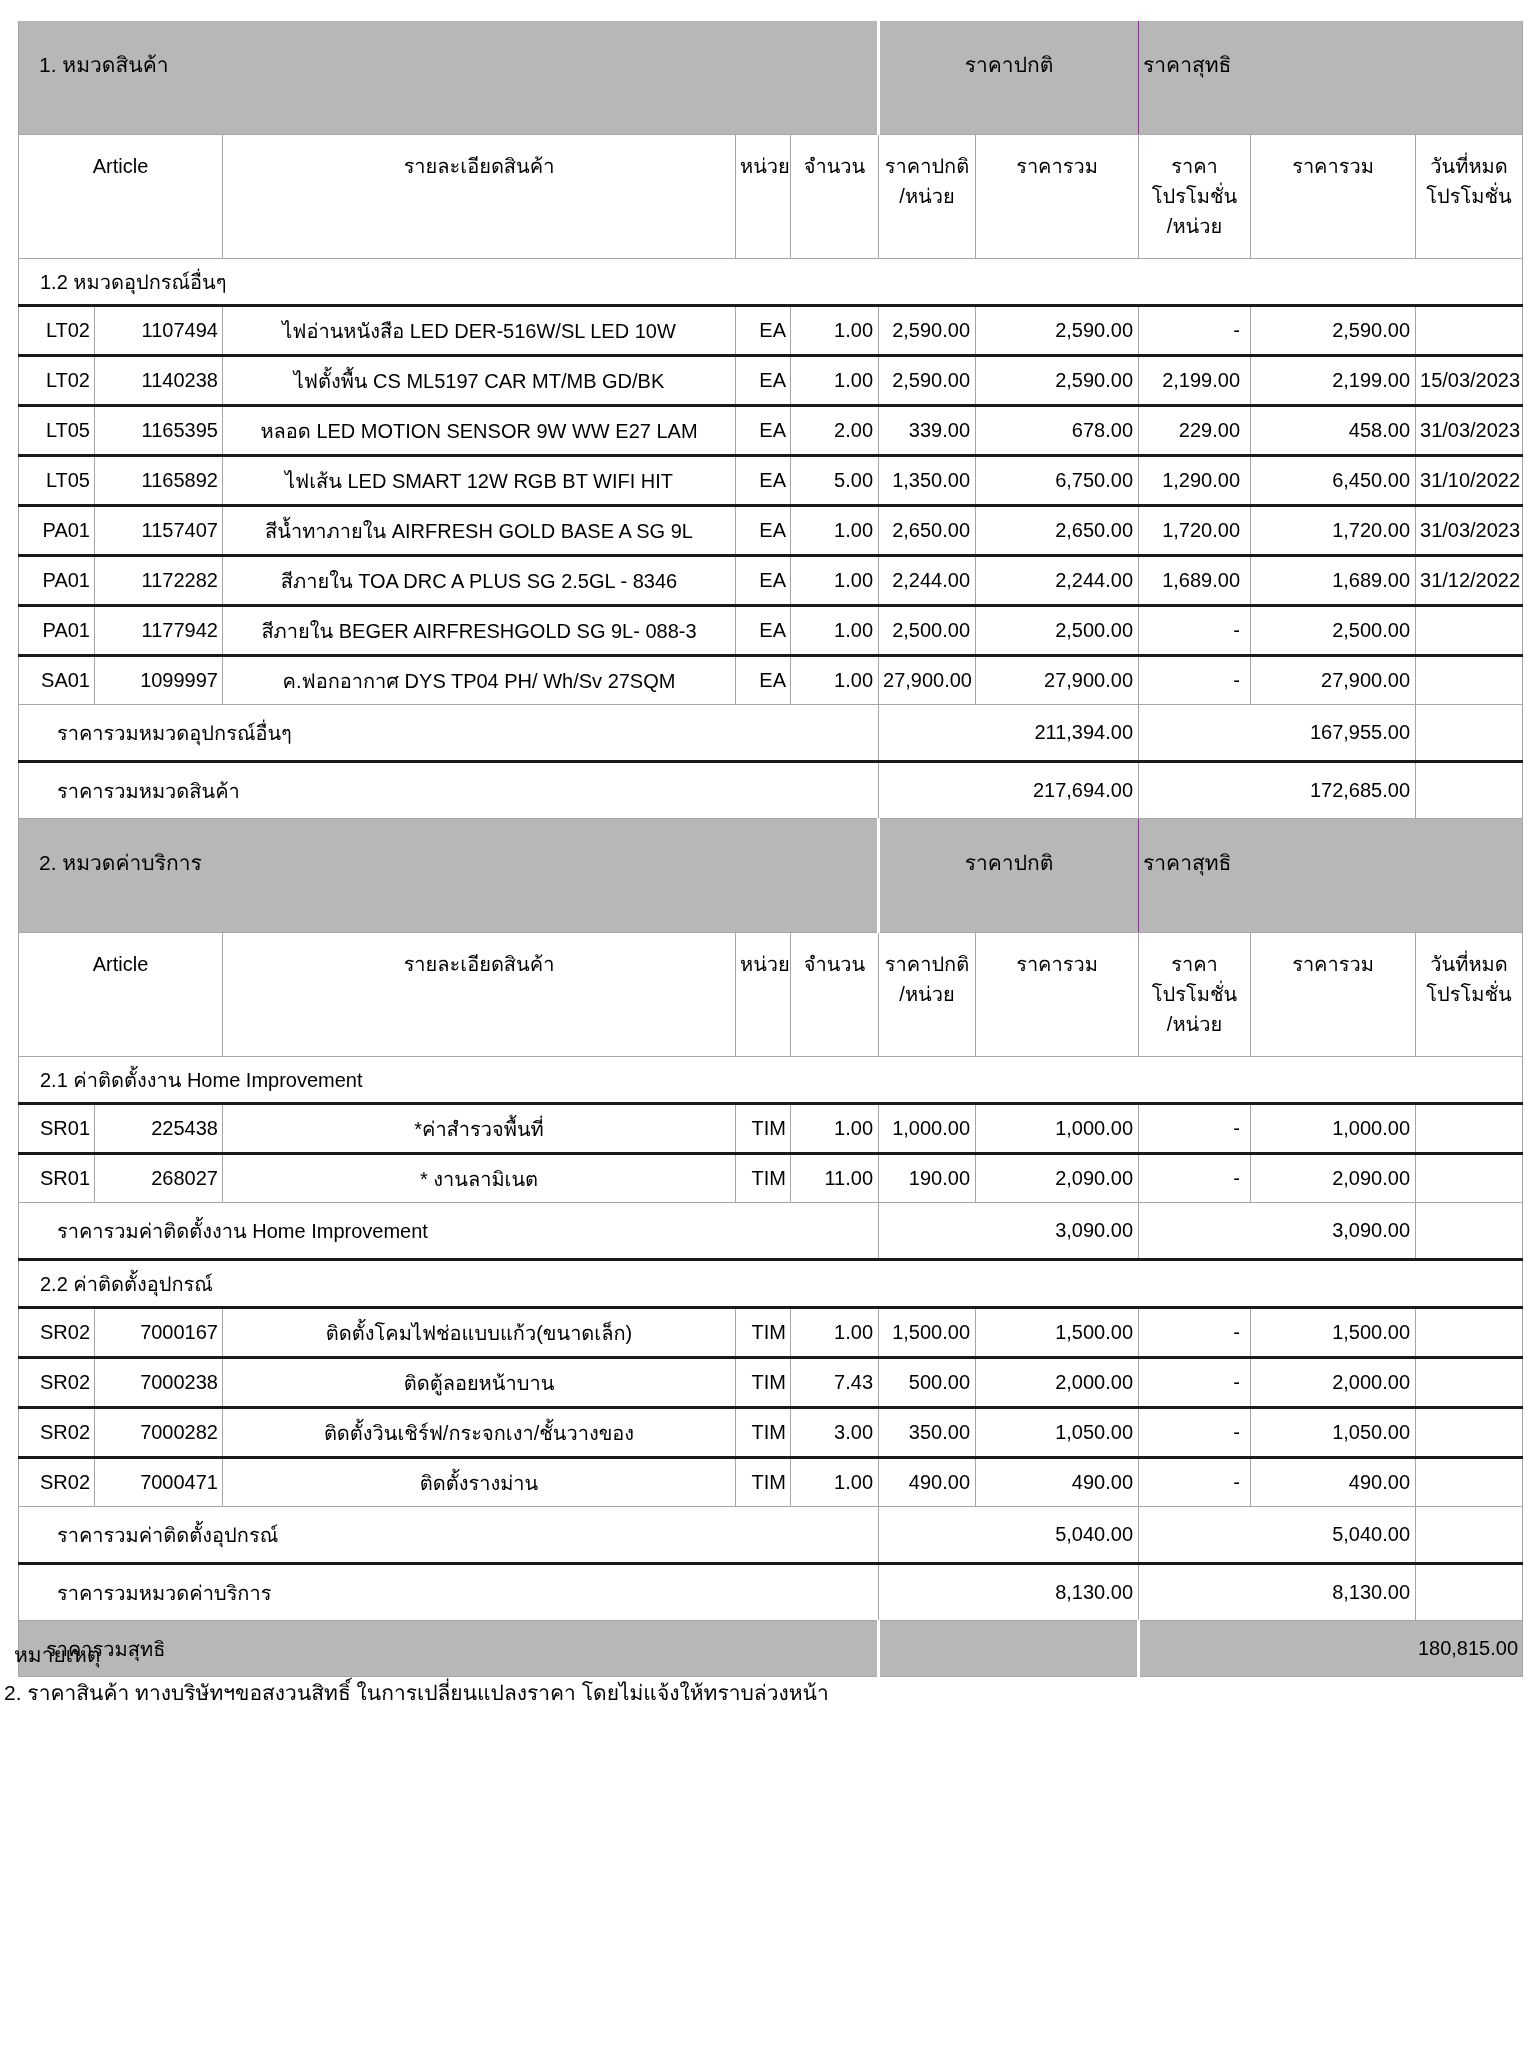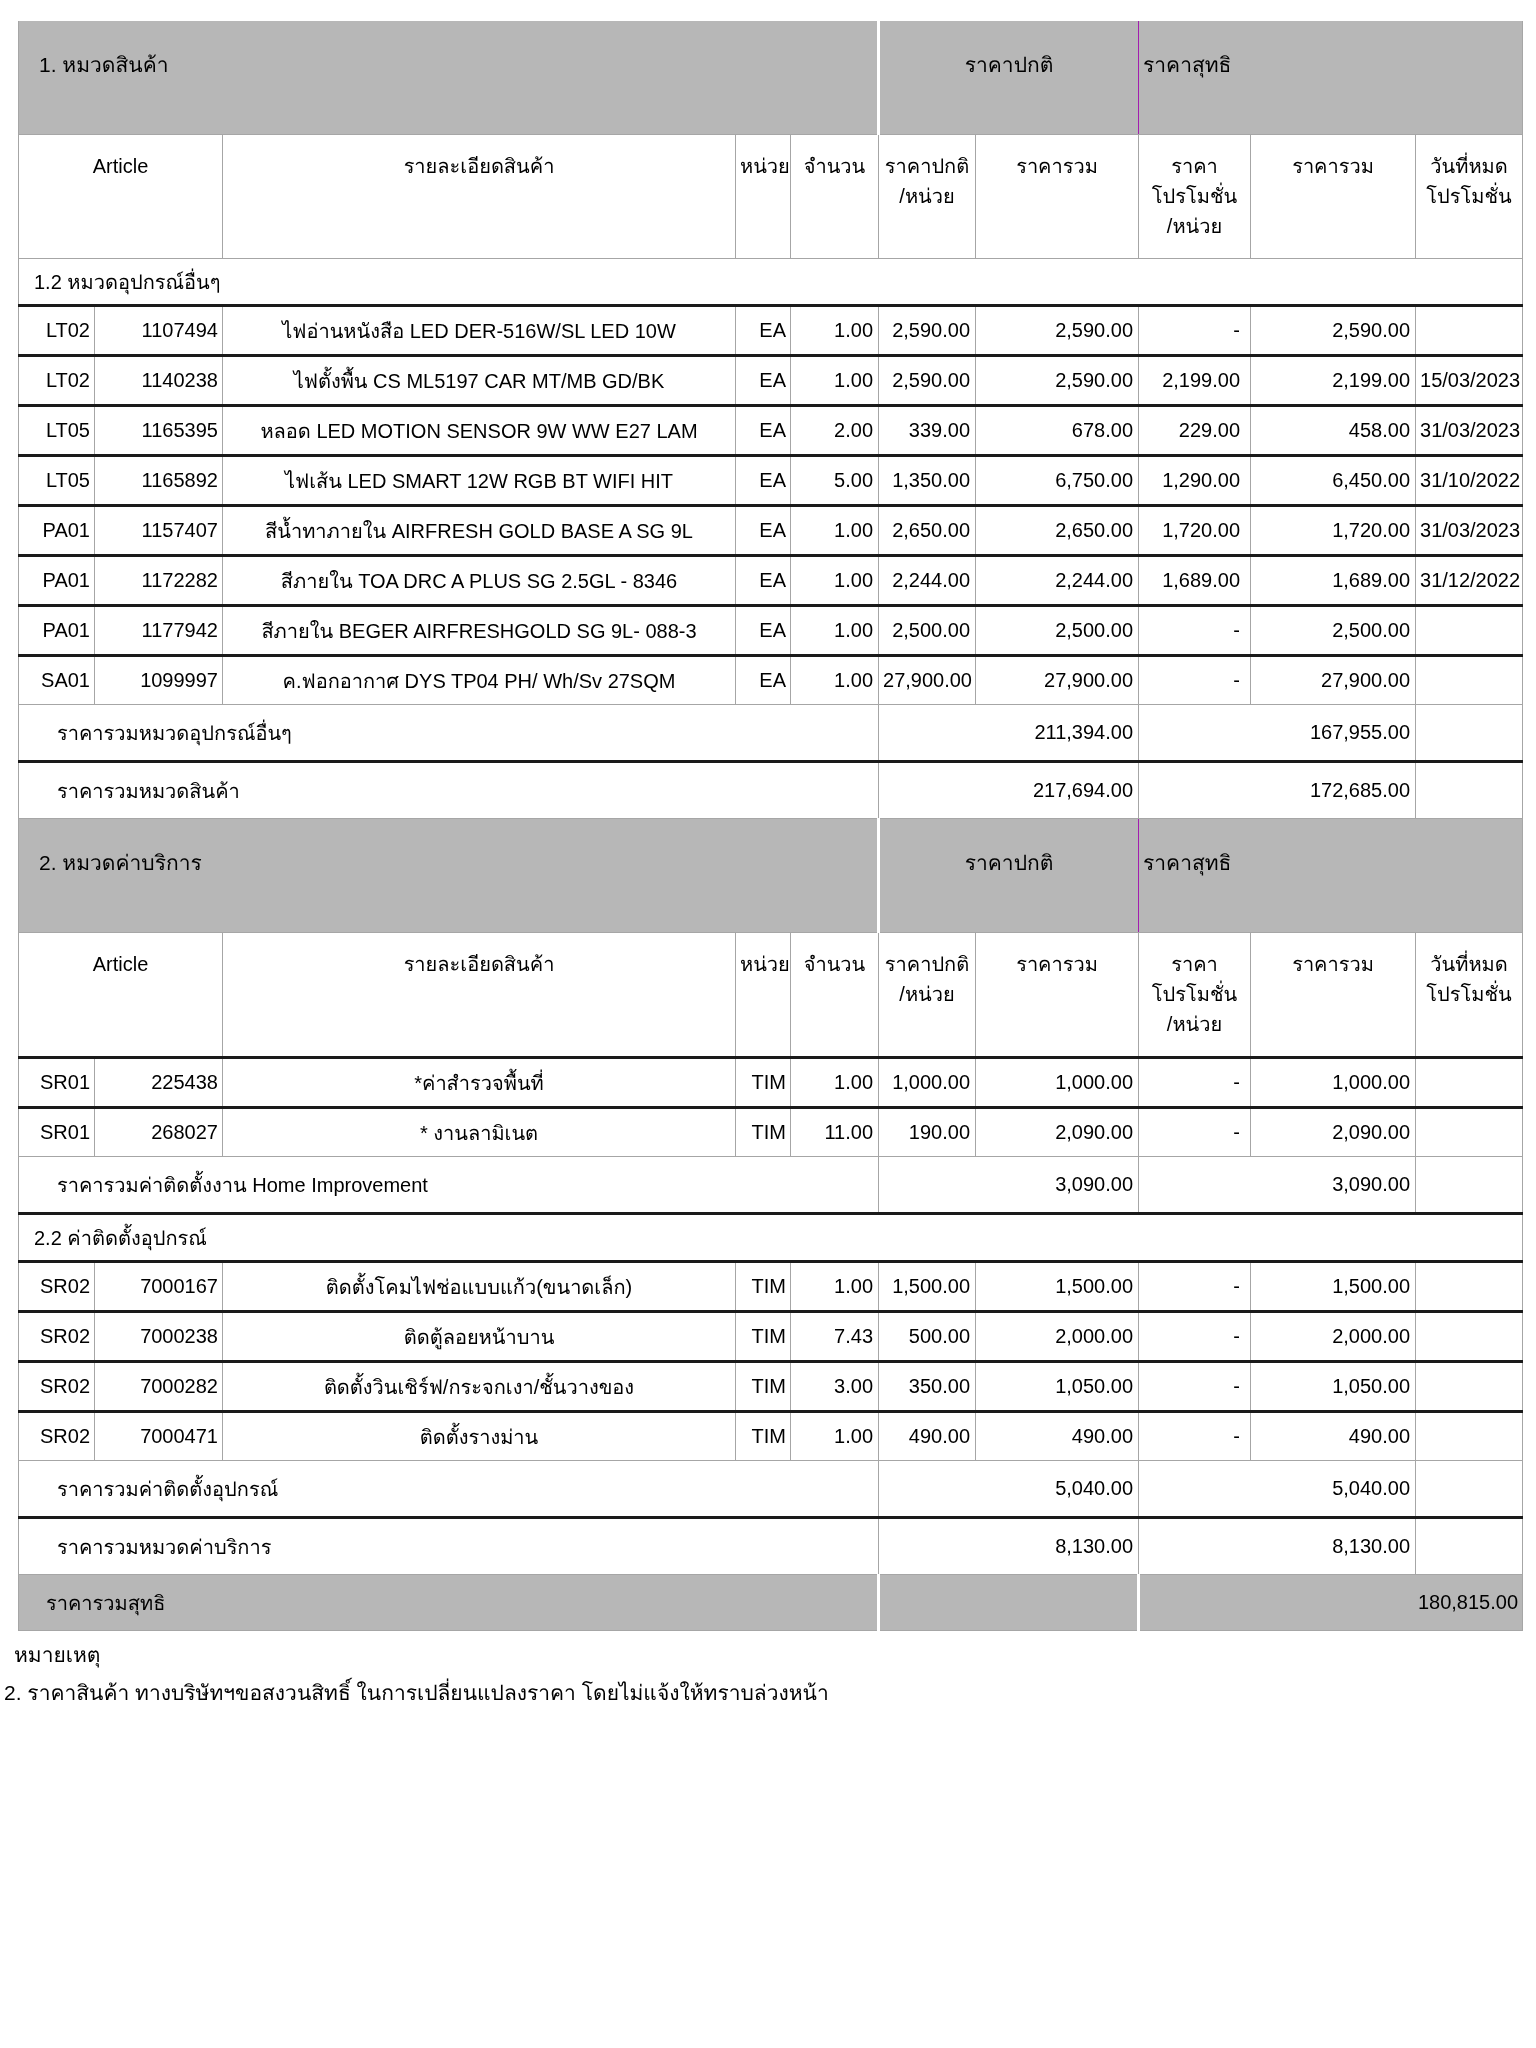--- a/index.html
+++ b/index.html
@@ -15,21 +15,21 @@
   
   tr.band td {background:#b7b7b7; height:86px; vertical-align:top; padding-top:27px;
     border-right:none; border-bottom:1px solid #a6a6a6; font-size:21px;}
   tr.band td.band-title {text-align:left; padding-left:20px;}
   tr.band td.mid {text-align:center; border-left:3px solid #fff;}
   tr.band td.net {text-align:left; border-left:1px solid #a21caf; border-right:1px solid #a6a6a6;margin-top:28px;}
 
   tr.colheader td {height:107px; vertical-align:top; padding-top:16px;
     text-align:center; white-space:pre-line; line-height:30px;}
 
-  tr.section td {height:45px; text-align:left; padding-left:15px;}
+  tr.section td {height:45px; text-align:left; padding-left:21px;}
 
   tr.item td {height:47px; border-top:3px solid #1a1a1a;}
 
   tr.subtotal td, tr.total td {height:55px;}
   tr.subtotal td {border-bottom:3px solid #1a1a1a;}
   td.rowlabel {text-align:left; padding-left:38px;}
 
   tr.grand td {background:#b7b7b7; height:55px;}
   tr.grand td.rowlabel {padding-left:27px; border-right:none;}
   tr.grand td.mid {border-left:3px solid #fff; border-right:none;}
@@ -208,20 +208,23 @@
           <td>ราคาปกติ
 /หน่วย</td>
           <td>ราคารวม</td>
           <td>ราคา
 โปรโมชั่น
 /หน่วย</td>
           <td>ราคารวม</td>
           <td>วันที่หมด
 โปรโมชั่น</td>
         </tr>
+        <tr class="section">
+          <td colspan="10">2.1 ค่าติดตั้งงาน Home Improvement</td>
+        </tr>
         <tr class="item">
           <td class="c">SR01</td>
           <td class="c">225438</td>
           <td class="l">*ค่าสำรวจพื้นที่</td>
           <td class="c">TIM</td>
           <td class="num">1.00</td>
           <td class="num">1,000.00</td>
           <td class="num">1,000.00</td>
           <td class="pnum">-</td>
           <td class="num">1,000.00</td>

